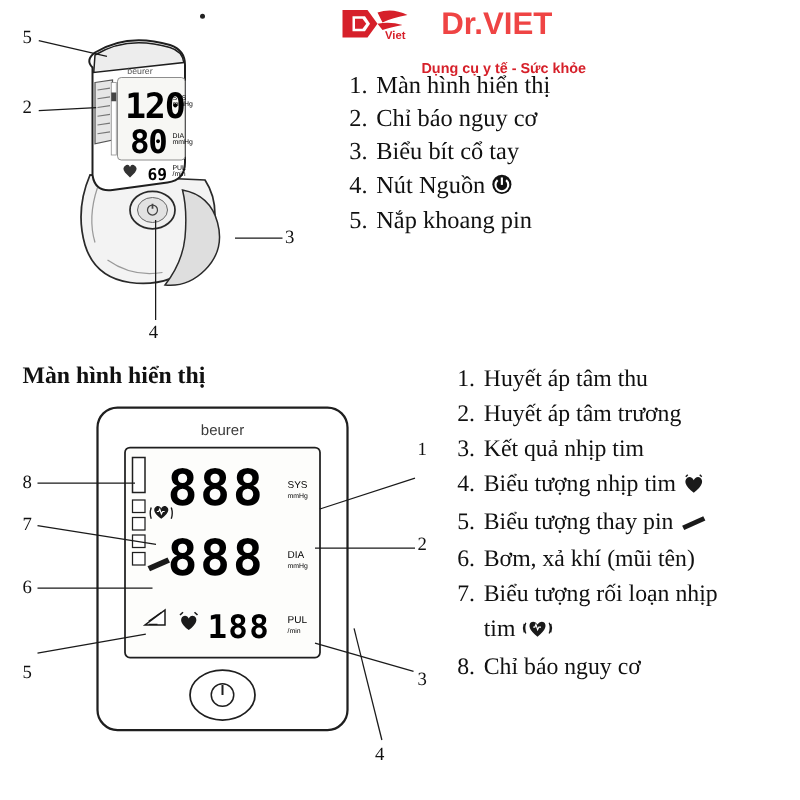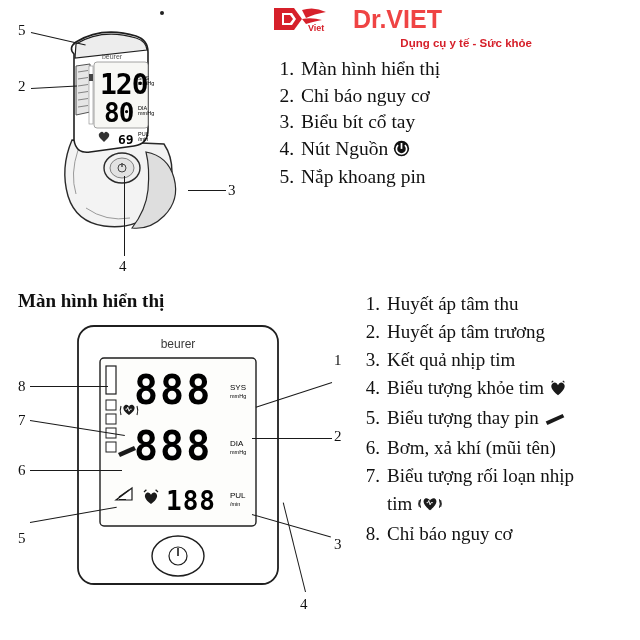--- a/index.html
+++ b/index.html
@@ -20,21 +20,21 @@
   .brand-row{display:flex;align-items:center;justify-content:flex-start;gap:23px;}
   .brand-logo{width:58px;height:30px;position:relative;flex:0 0 auto;}
   .brand-name{
     font-family:"Liberation Sans", sans-serif;
     font-weight:bold;font-size:25px;color:#ef4444;letter-spacing:0px;
     line-height:30px;
   }
   .brand-sub{
     font-family:"Liberation Sans", sans-serif;
     font-size:11.5px;color:#d6202a;font-weight:bold;
-    margin-top:3px;text-align:right;padding-left:2px;
+    margin-top:15px;text-align:center;padding-left:2px;
   }
 
   
   .list-top{
     position:absolute;left:268px;top:56px;width:300px;
     font-size:19.5px;line-height:25.5px;
   }
   .li{display:flex;align-items:flex-start;margin-bottom:1px;}
   .li .num{width:26px;flex:0 0 26px;text-align:right;padding-right:7px;}
   .li .txt{flex:1 1 auto;}
@@ -200,21 +200,21 @@
       <span class="num">2.</span>
       <span class="txt">Huyết áp tâm trương</span>
     </div>
     <div class="li">
       <span class="num">3.</span>
       <span class="txt">Kết quả nhịp tim</span>
     </div>
     <div class="li">
       <span class="num">4.</span>
       <span class="txt">
-        <span>Biểu tượng khỏe tim</span>
+        <span>Biểu tượng nhịp tim</span>
         <span class="inline-ico">
           <svg width="18" height="16" viewBox="0 0 22 20">
               <path d="M11 19 C2 12 1 7 4.5 4 C7 2 10 4 11 6.5 C12 4 15 2 17.5 4 C21 7 20 12 11 19 Z" fill="#1a1a1a"></path>
               <path d="M3 3 l2 -2 M19 3 l-2 -2" stroke="#1a1a1a" stroke-width="1.4"></path>
             </svg>
         </span>
       </span>
     </div>
     <div class="li">
       <span class="num">5.</span>

